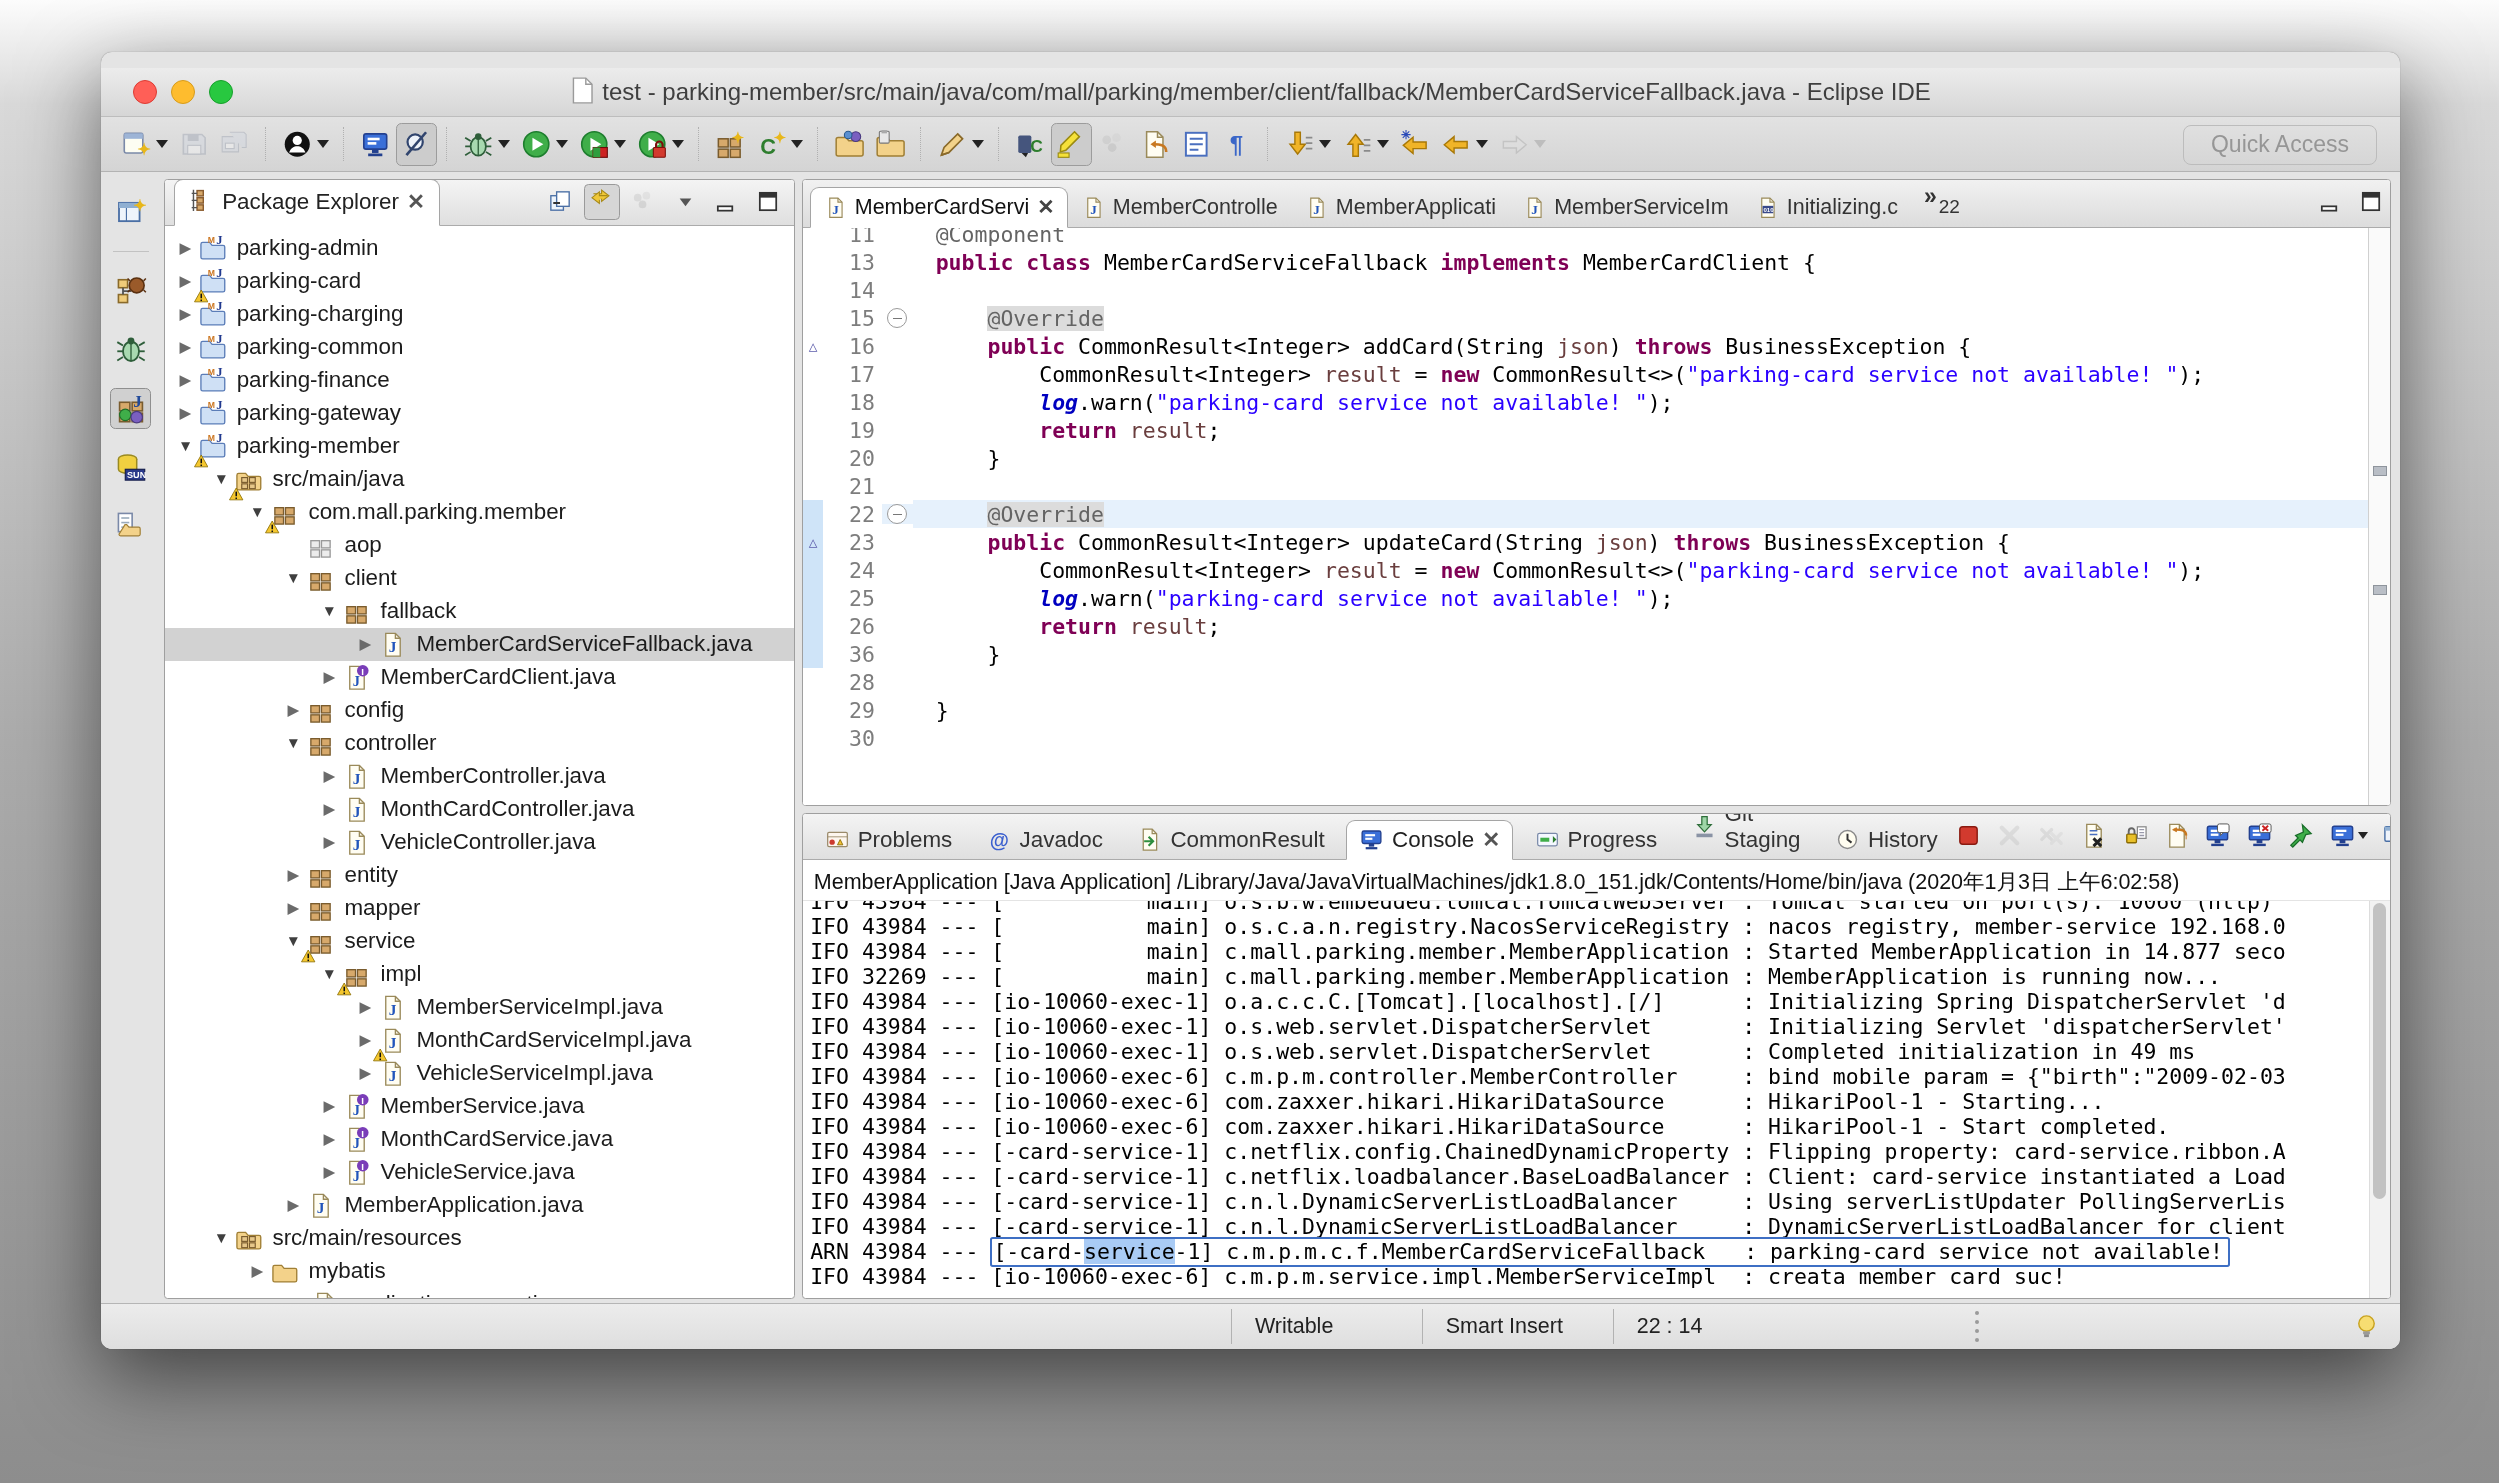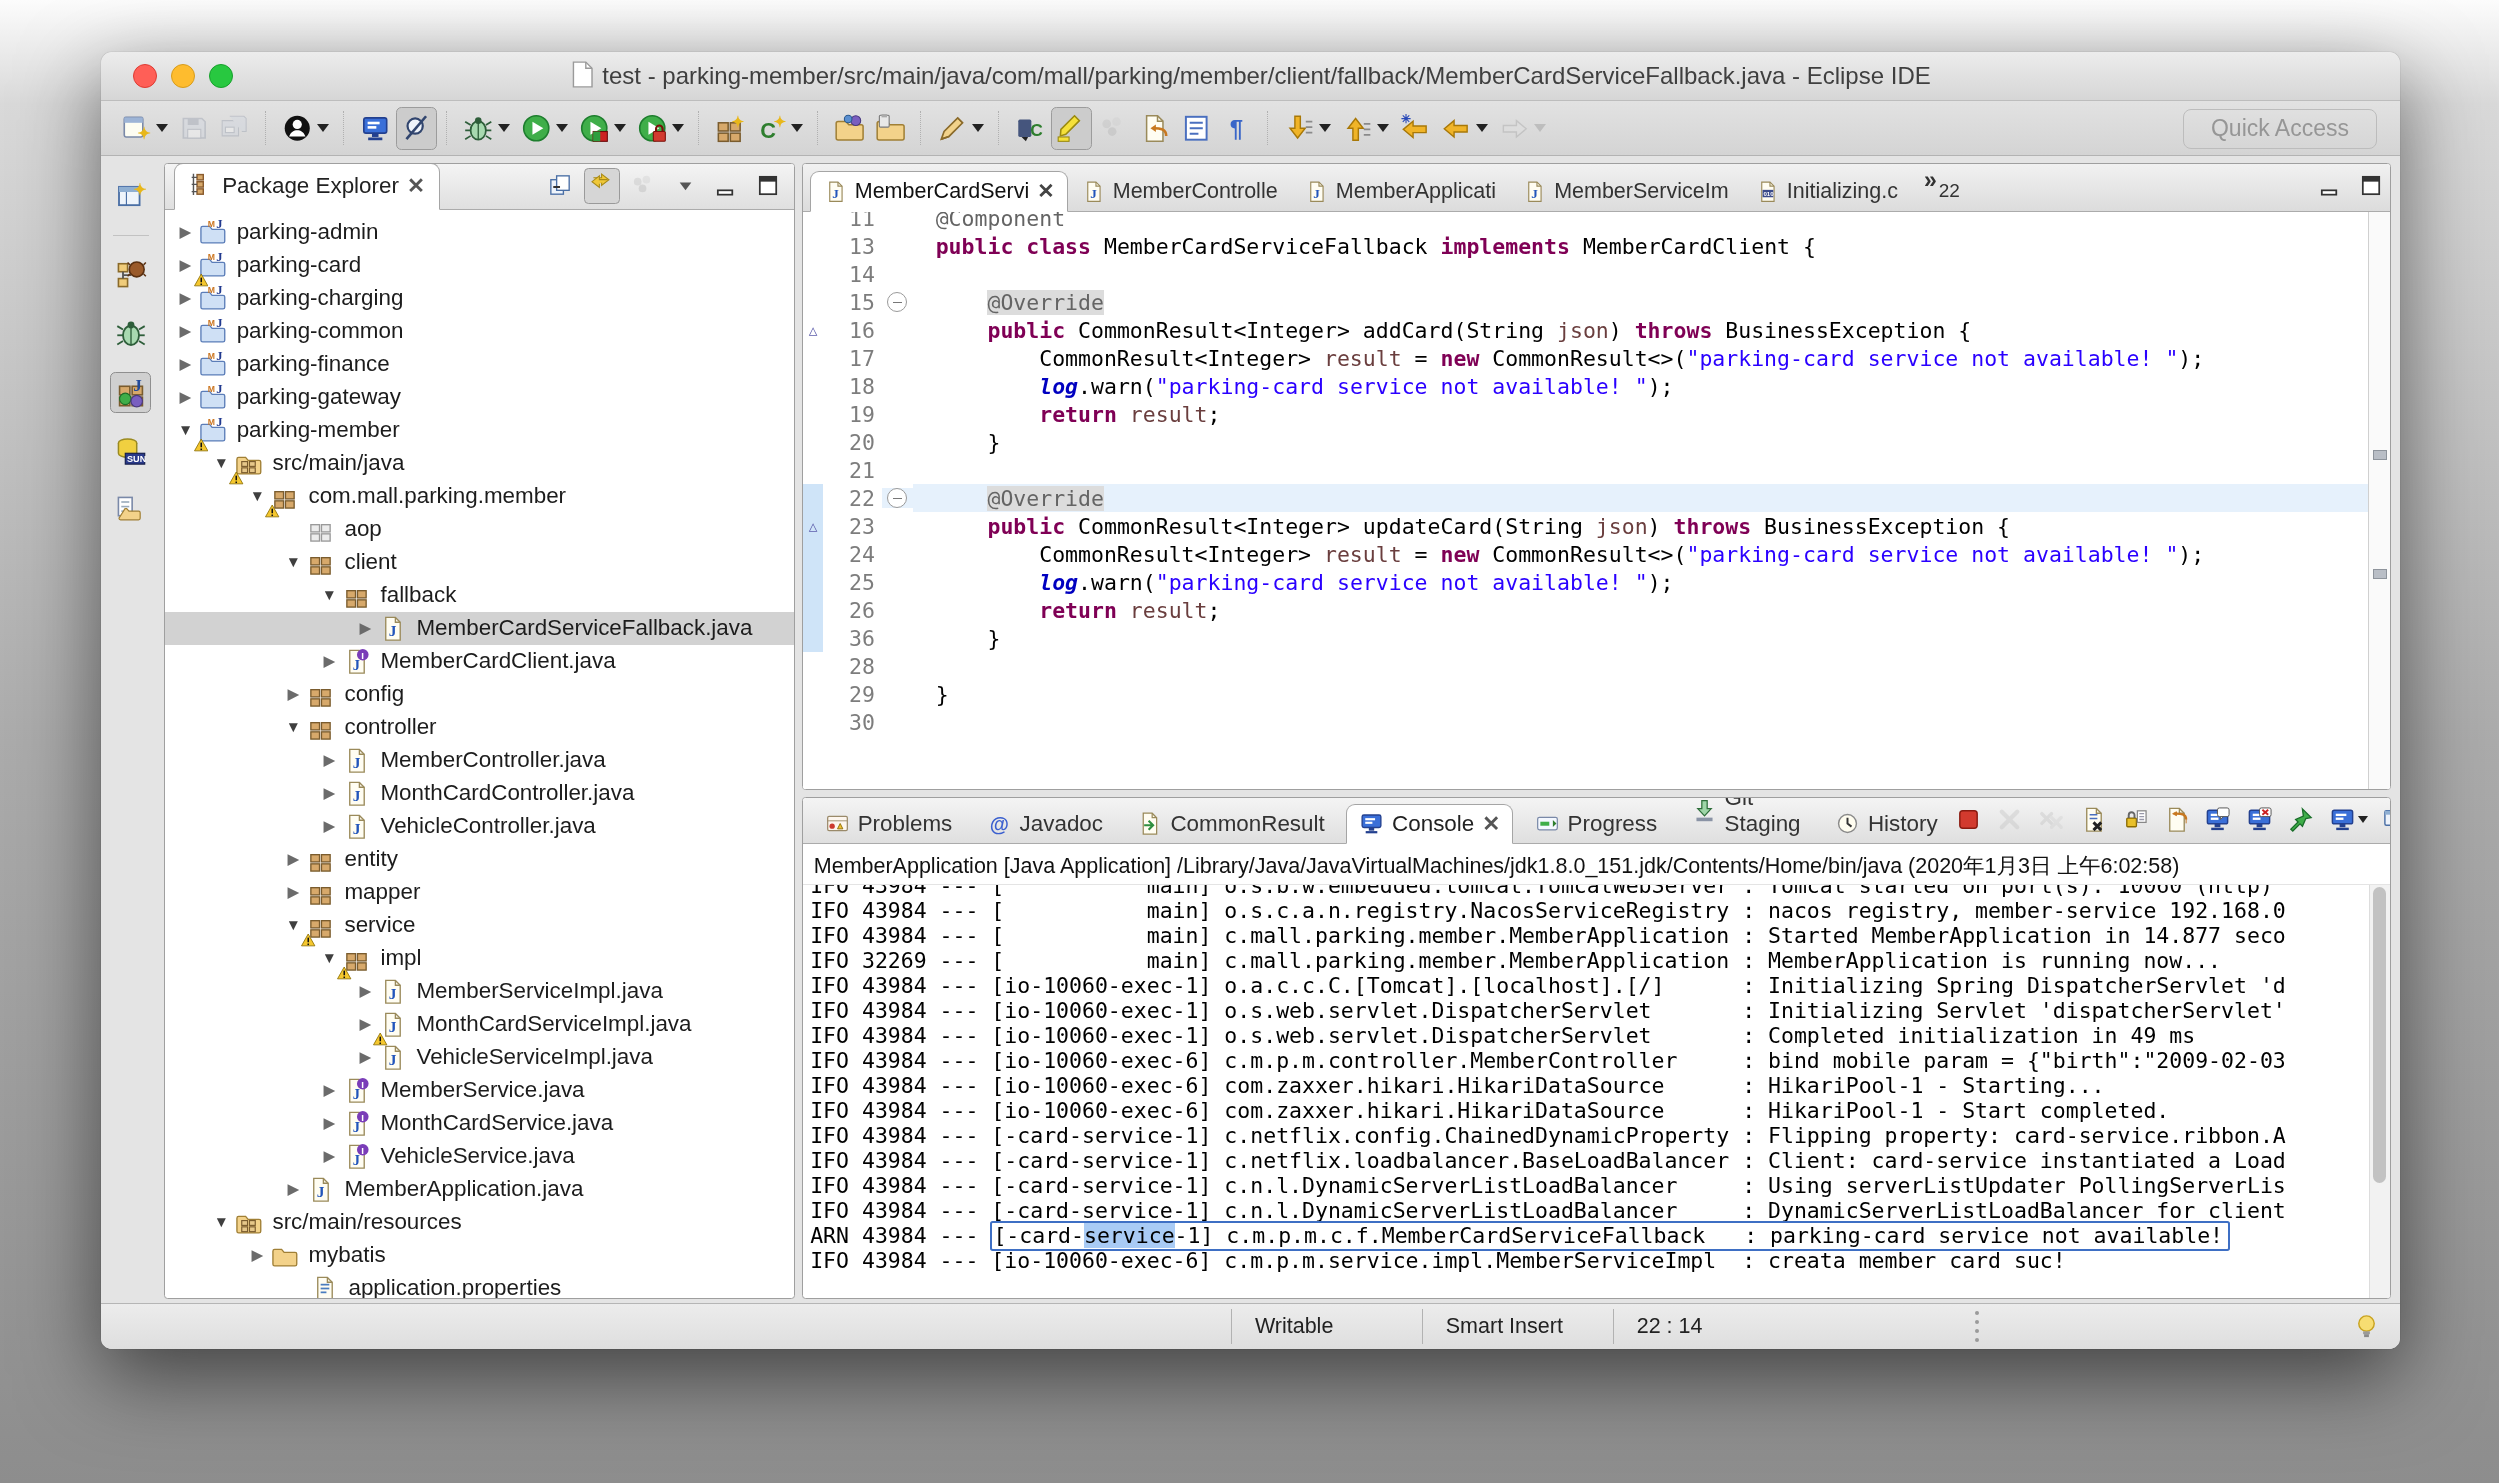--- a/index.html
+++ b/index.html
@@ -4,21 +4,21 @@
 <style>
   html,body{margin:0;padding:0;}
   body{width:2500px;height:1483px;overflow:hidden;
        background:linear-gradient(180deg,#fcfcfc 0%,#d9d9d9 7%,#ababab 50%,#8d8d8d 100%);
        font-family:"Liberation Sans",sans-serif;-webkit-font-smoothing:antialiased;}
   .window{position:absolute;left:101px;top:52px;width:2299px;height:1297px;border-radius:10.8px;
           background:#e4e4e4;box-shadow:0 27px 81px rgba(0,0,0,.55),0 0 0.9px rgba(0,0,0,.5);
           display:flex;flex-direction:column;overflow:hidden;}
   
   .titlebar{height:48px;flex:none;background:linear-gradient(#ececec,#d6d6d6);
-            border-bottom:0.9px solid #bdbdbd;display:flex;align-items:center;position:relative;}
+            border-bottom:0.9px solid #bdbdbd;display:flex;align-items:center;position:relative;margin-top:16px;}
   .lights{display:flex;gap:13.5px;margin-left:32px;}
   .light{width:22.4px;height:22.4px;border-radius:50%;}
   .light.red{background:#ff5f57;border:0.9px solid #dd3b33;}
   .light.yellow{background:#febc2e;border:0.9px solid #d79c1c;}
   .light.green{background:#28c840;border:0.9px solid #17a02c;}
   .tcenter{position:absolute;left:50%;transform:translateX(-50%);display:flex;align-items:center;gap:9px;}
   .title-text{font-size:24px;color:#3f3f3f;white-space:nowrap;}
   
   .toolbar{height:54px;flex:none;background:linear-gradient(#e2e2e2,#d4d4d4);border-bottom:0.9px solid #b3b3b3;
            display:flex;align-items:center;padding:0 14.4px;position:relative;}

